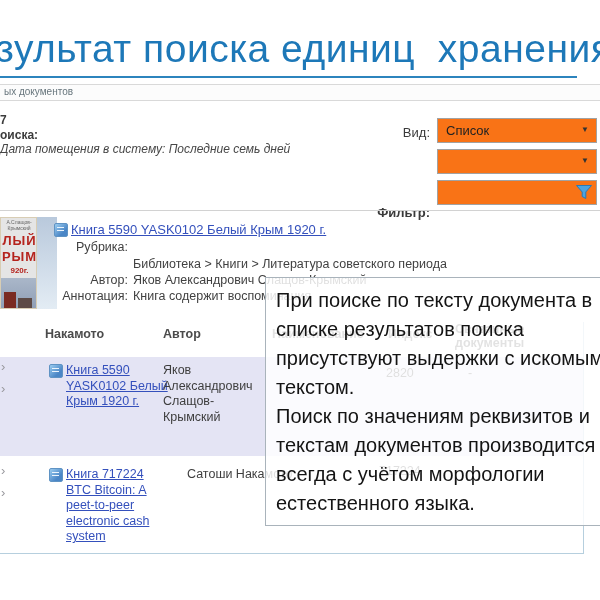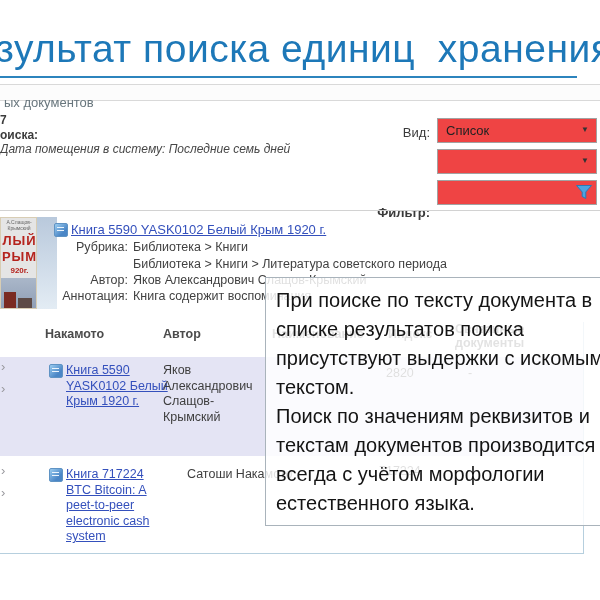--- a/index.html
+++ b/index.html
@@ -9,30 +9,30 @@
   .abs{position:absolute;}
 
   
   .slide-title{left:-4px;top:27px;font-size:39px;letter-spacing:.5px;color:#1d78b8;
                white-space:pre;}
   .title-underline{left:0;top:76px;width:577px;height:2px;background:#2c84bd;}
 
   
   .panel-bar{left:-2px;top:84px;width:604px;height:15px;background:#fcfcfc;
              border:1px solid #d9d9d9;}
-  .panel-bar-label{position:absolute;left:5px;top:10px;font-size:13px;color:#68767d;}
+  .panel-bar-label{position:absolute;left:5px;top:1px;font-size:10px;color:#68767d;}
 
   
   .found-count{left:0;top:113px;font-size:12px;font-weight:bold;color:#3c3c3c;}
   .params-label{left:0;top:128px;font-size:12px;font-weight:bold;color:#3c3c3c;}
   .params-value{left:0;top:142px;font-size:12px;font-style:italic;color:#474747;white-space:pre;}
 
   
   .ctrl-label{width:130px;left:300px;text-align:right;font-size:13px;color:#3a3a3a;}
-  .ctrl-box{left:437px;width:158px;height:23px;background:#ef4444;border:1px solid #a2a2a2;
+  .ctrl-box{left:437px;width:158px;height:23px;background:#f97316;border:1px solid #a2a2a2;
             font-size:13px;line-height:23px;}
   .ctrl-box .val{position:absolute;left:8px;top:0;color:#222;}
   .dd-arrow{position:absolute;right:7px;top:7px;font-size:8px;color:#333;line-height:8px;}
   .filter-input{position:absolute;left:0;top:0;width:134px;height:21px;border:0;outline:0;
                 font-size:13px;padding:0 0 0 8px;background:transparent;}
   .funnel{position:absolute;right:3px;top:3px;}
 
   .separator{left:0;top:210px;width:600px;height:1px;background:#d2d2d2;}
 
   
@@ -134,21 +134,20 @@
     <div class="thumb-strip"></div>
   </div>
 
   <div class="abs book-icon" style="left:54px;top:223px;">
     <div class="ln a"></div>
       <div class="ln b"></div>
   </div>
   <a class="abs result-link" href="#">Книга 5590 YASK0102 Белый Крым 1920 г.</a>
 
   <div class="abs fld-label" style="top:240px;">Рубрика:</div>
-  <div class="abs fld-value" style="top:240px;">Библиотека &gt; Книги</div>
   <div class="abs fld-value" style="top:257px;">Библиотека &gt; Книги &gt; Литература советского периода</div>
   <div class="abs fld-label" style="top:273px;">Автор:</div>
   <div class="abs fld-value" style="top:273px;">Яков Александрович Слащов-Крымский</div>
   <div class="abs fld-value" style="top:289px;">Книга содержит воспоминания</div>
   <div class="abs fld-label" style="top:289px;">Аннотация:</div>
 
   <div class="abs row-bg1"></div>
   <div class="abs row-bg2"></div>
 
   <div class="abs th" style="left:45px;top:327px;">Накамото</div>

